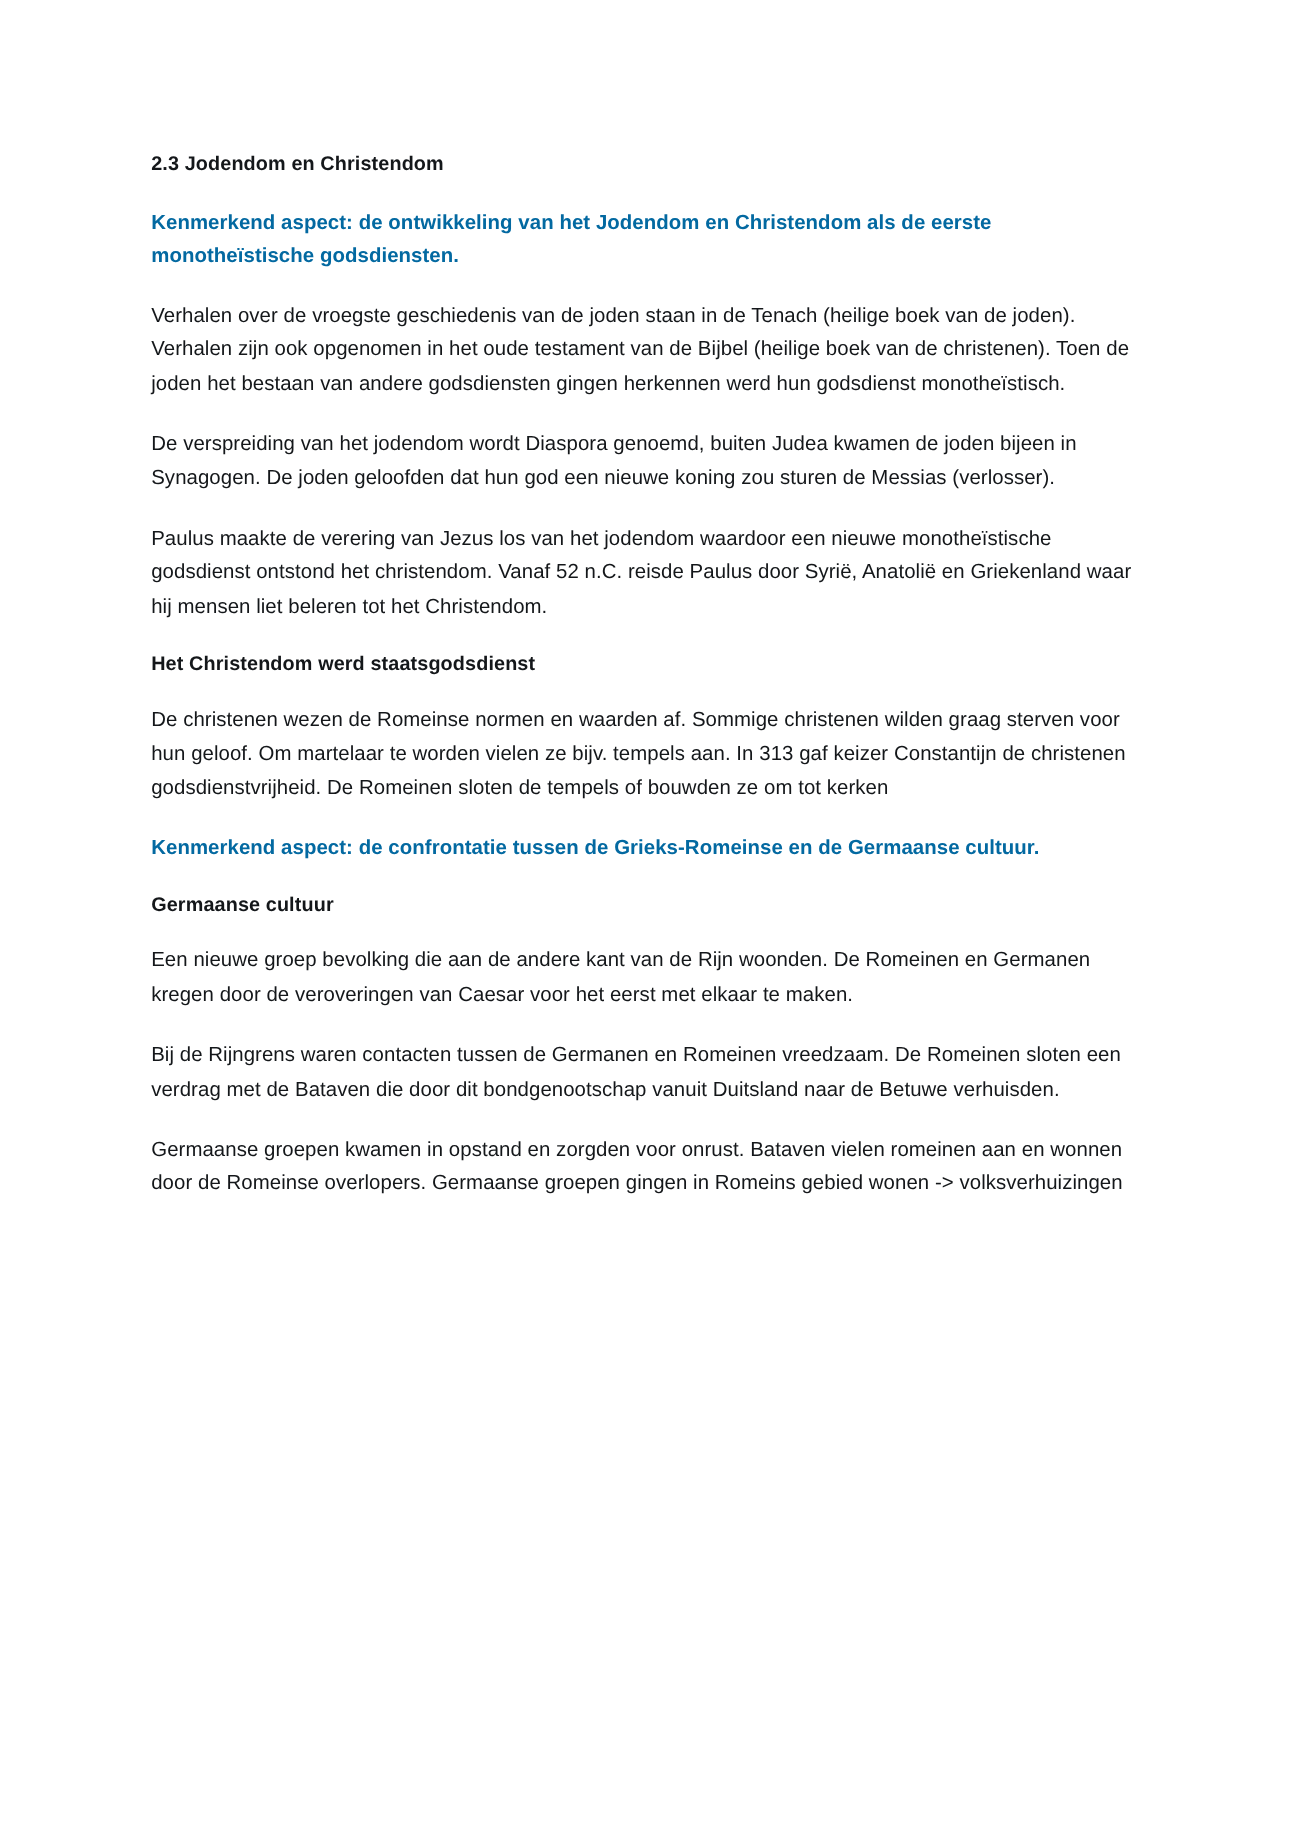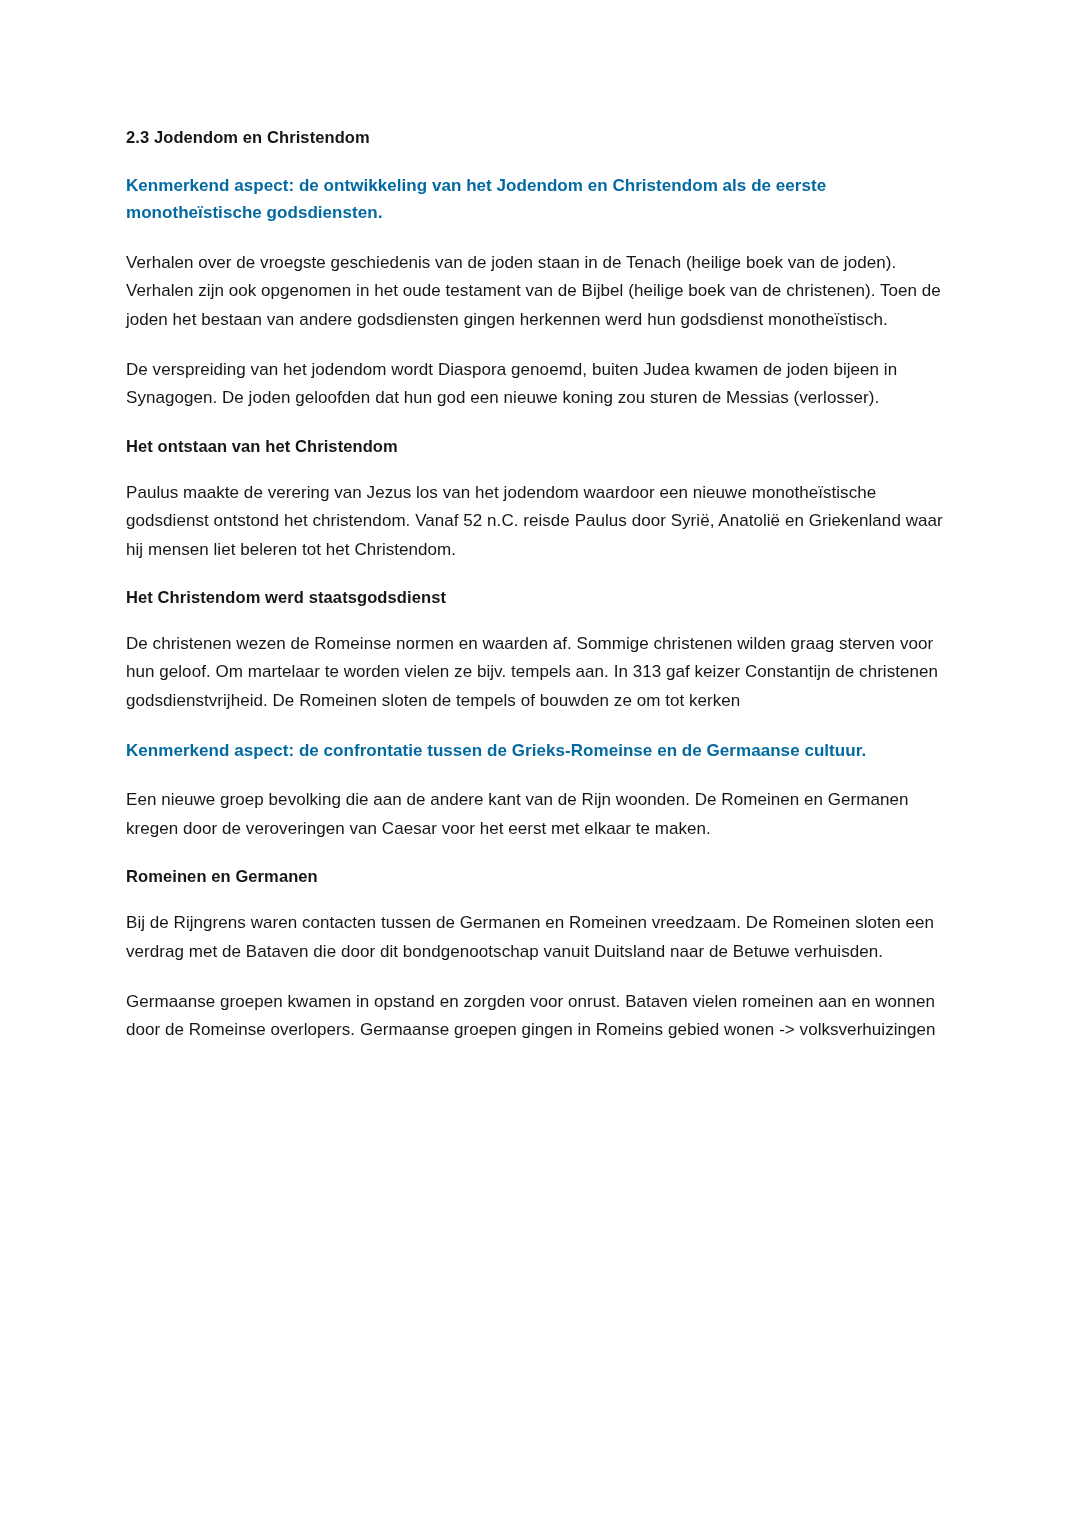--- a/index.html
+++ b/index.html
@@ -79,35 +79,34 @@
 
     <h2 class="section-heading">2.3 Jodendom en Christendom</h2>
 
     <p class="lead-bold">Kenmerkend aspect: de ontwikkeling van het Jodendom en Christendom als de eerste monotheïstische godsdiensten.</p>
 
 
     <p class="body-text">Verhalen over de vroegste geschiedenis van de joden staan in de Tenach (heilige boek van de joden). Verhalen zijn ook opgenomen in het oude testament van de Bijbel (heilige boek van de christenen). Toen de joden het bestaan van andere godsdiensten gingen herkennen werd hun godsdienst monotheïstisch.</p>
 
     <p class="body-text">De verspreiding van het jodendom wordt Diaspora genoemd, buiten Judea kwamen de joden bijeen in Synagogen. De joden geloofden dat hun god een nieuwe koning zou sturen de Messias (verlosser).</p>
 
-    <h3 class="sub-heading">Het ontstaan van het Christendom</h3>
 
     <p class="body-text">Paulus maakte de verering van Jezus los van het jodendom waardoor een nieuwe monotheïstische godsdienst ontstond het christendom. Vanaf 52 n.C. reisde Paulus door Syrië, Anatolië en Griekenland waar hij mensen liet beleren tot het Christendom.</p>
 
     <h3 class="sub-heading">Het Christendom werd staatsgodsdienst</h3>
 
     <p class="body-text">De christenen wezen de Romeinse normen en waarden af. Sommige christenen wilden graag sterven voor hun geloof. Om martelaar te worden vielen ze bijv. tempels aan. In 313 gaf keizer Constantijn de christenen godsdienstvrijheid. De Romeinen sloten de tempels of bouwden ze om tot kerken</p>
 
 
     <p class="lead-bold">Kenmerkend aspect: de confrontatie tussen de Grieks-Romeinse en de Germaanse cultuur.</p>
 
+    <h3 class="sub-heading">Germaanse cultuur</h3>
 
     <p class="body-text">Een nieuwe groep bevolking die aan de andere kant van de Rijn woonden. De Romeinen en Germanen kregen door de veroveringen van Caesar voor het eerst met elkaar te maken.</p>
 
-    <h3 class="sub-heading">Romeinen en Germanen</h3>
 
     <p class="body-text">Bij de Rijngrens waren contacten tussen de Germanen en Romeinen vreedzaam. De Romeinen sloten een verdrag met de Bataven die door dit bondgenootschap vanuit Duitsland naar de Betuwe verhuisden.</p>
 
 
     <p class="body-text">Germaanse groepen kwamen in opstand en zorgden voor onrust. Bataven vielen romeinen aan en wonnen door de Romeinse overlopers. Germaanse groepen gingen in Romeins gebied wonen -&gt; volksverhuizingen</p>
 
   </div>
 </div>
 
 </body></html>

